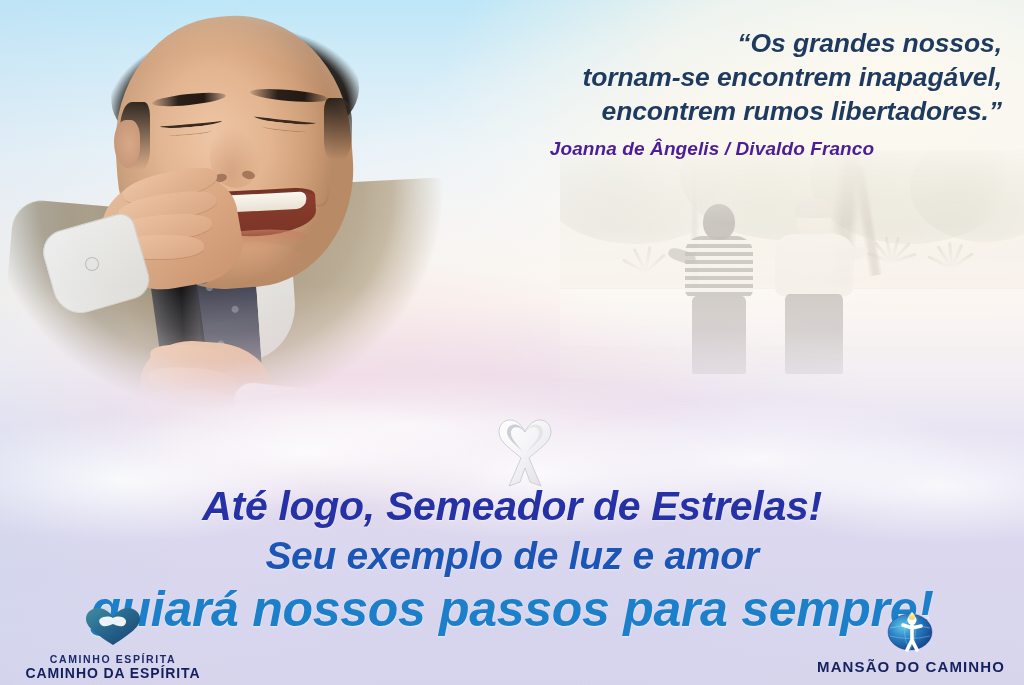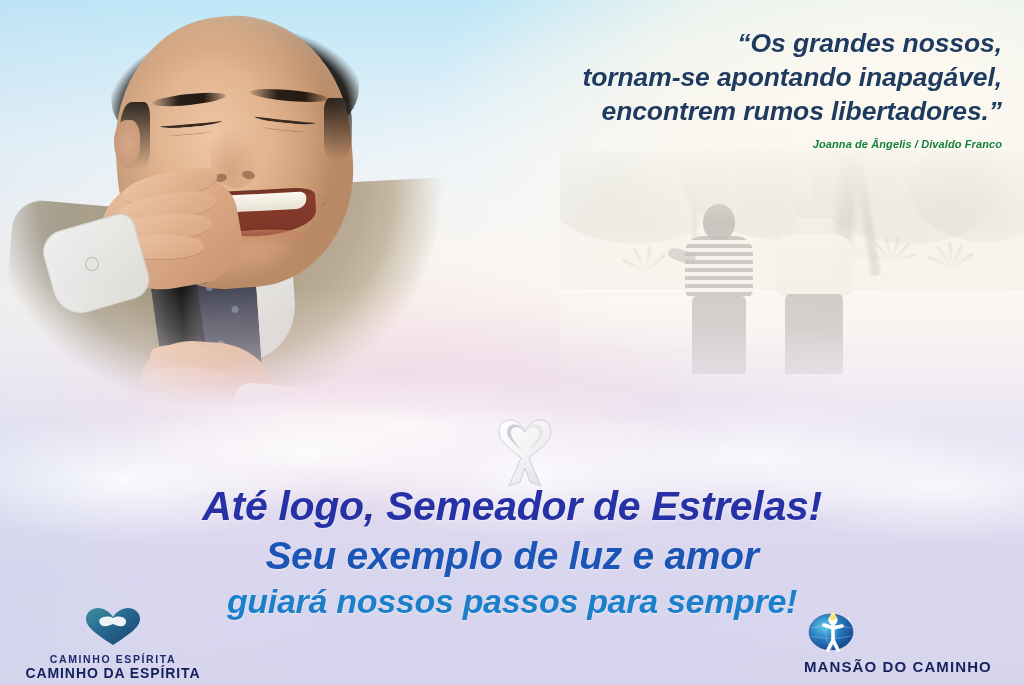--- a/index.html
+++ b/index.html
@@ -390,24 +390,25 @@
     line-height:34px;
     letter-spacing:-0.1px;
     color:#1f3a5f;
     white-space:nowrap;
     text-shadow:0 1px 1px rgba(255,255,255,.55);
   }
   #quote-attrib {
     margin-top:10px;
     font-style:italic;
     font-weight:bold;
-    font-size:11px;
+    font-size:19px;
     letter-spacing:.1px;
-    color:#15803d;
+    color:#4c1d95;
     text-shadow:0 1px 1px rgba(255,255,255,.5);
+    text-align:center;
   }
 
   
   #ribbon { position:absolute; left:487px; top:412px; width:76px; height:78px; }
 
   
   #headline {
     position:absolute;
     left:0; right:0; top:486px;
     text-align:center;
@@ -415,30 +416,30 @@
   #headline div {
     font-style:italic;
     font-weight:bold;
     letter-spacing:-0.3px;
     line-height:1.0;
     white-space:nowrap;
     text-shadow:0 1px 2px rgba(255,255,255,.5);
   }
   #hl-1 { font-size:41px; color:#2531a4; margin-bottom:9px; }
   #hl-2 { font-size:39px; color:#1b55b6; margin-bottom:9px; }
-  #hl-3 { font-size:34px; color:#1c7fc9; }
+  #hl-3 { font-size:50px; color:#1c7fc9; }
 
   
   #logo-left {
     position:absolute; left:6px; bottom:4px;
     width:214px; text-align:center;
   }
   #logo-right {
     position:absolute; right:6px; bottom:10px;
-    width:214px; 
+    width:214px; text-align:center;
   }
   .logo-mark { display:block; margin:0 auto 2px; }
   .logo-l1 {
     font-size:10.5px; font-weight:bold; letter-spacing:1.6px;
     color:#1b2a6b; line-height:12px;
   }
   .logo-l2 {
     font-size:14px; font-weight:bold; letter-spacing:.9px;
     color:#121f5c; line-height:16px;
   }
@@ -561,21 +562,21 @@
     <div class="finger2" id="g1"></div>
     <div class="finger2" id="g2"></div>
     <div class="finger2" id="g3"></div>
     <div class="p" id="cuff2"></div>
   </div>
 
   <div class="bg-layer" id="bg-vignette"></div>
 
   <div id="quote-block">
     <div class="qline">“Os grandes nossos,</div>
-    <div class="qline">tornam-se apontando inapagável,</div>
+    <div class="qline">tornam-se encontrem inapagável,</div>
     <div class="qline">encontrem rumos libertadores.”</div>
     <div id="quote-attrib">Joanna de Ângelis / Divaldo Franco</div>
   </div>
 
   <div id="ribbon">
     <svg viewBox="0 0 76 78" width="76" height="78" aria-hidden="true">
       <defs>
         <linearGradient id="rg" x1="0" y1="0" x2="1" y2="1">
           <stop offset="0%" stop-color="#ffffff"></stop>
           <stop offset="48%" stop-color="#f4f4f6"></stop>

